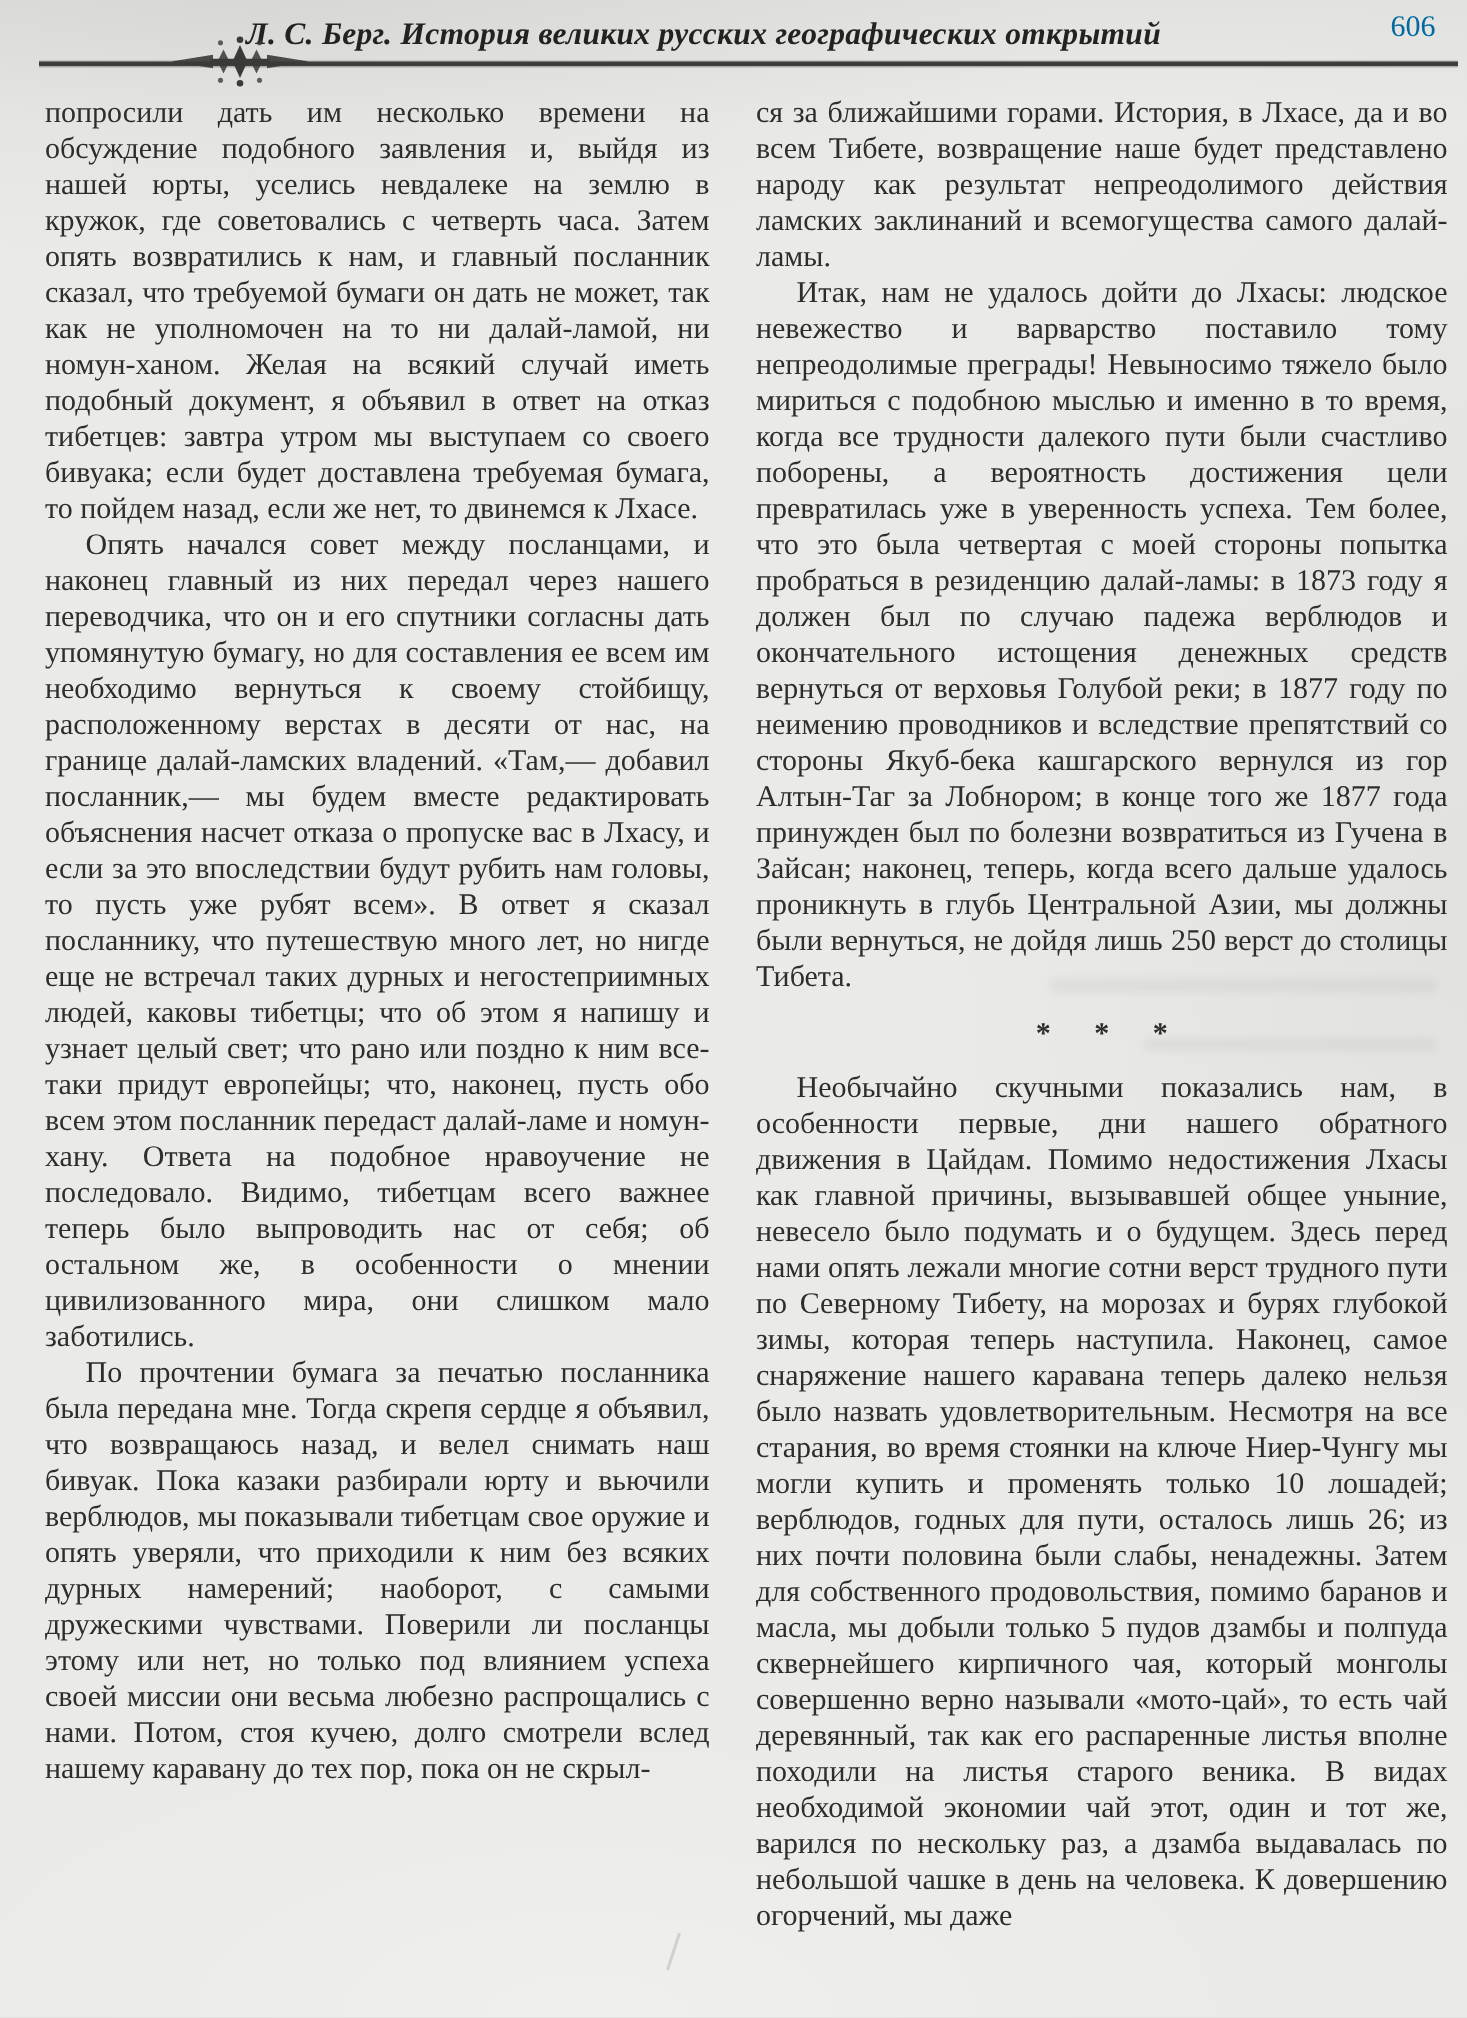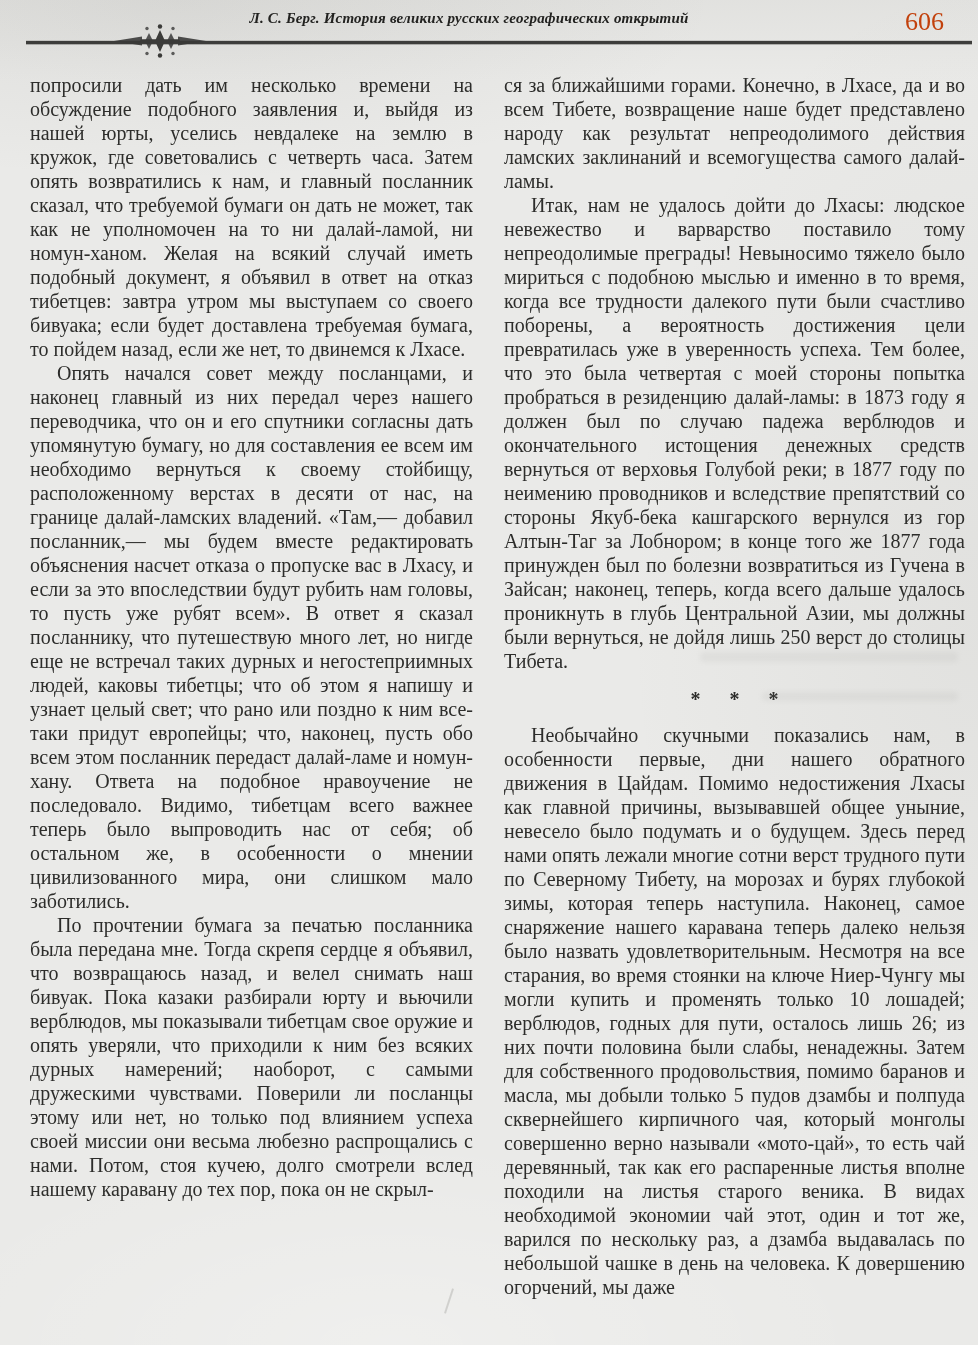--- a/index.html
+++ b/index.html
@@ -25,41 +25,41 @@
       radial-gradient(ellipse 500px 900px at 100% 45%, rgba(120,120,115,0.08), transparent 70%),
       radial-gradient(ellipse 700px 300px at 40% 100%, rgba(255,255,255,0.25), transparent 70%),
       linear-gradient(180deg, rgba(200,200,196,0.25) 0%, rgba(234,234,232,0) 6%);
   }
 
   
   .running-title {
     position: absolute; top: 10px; left: 60px; right: 100px;
     text-align: center;
     font-style: italic; font-weight: bold;
-    font-size: 15px; letter-spacing: 0.2px;
+    font-size: 21px; letter-spacing: 0.2px;
     color: #222220;
     white-space: nowrap;
   }
   .page-number {
-    position: absolute; top: 7px; right: 34px;
-    font-size: 26px; color: #c2410c;
+    position: absolute; top: 7px; right: 21px;
+    font-size: 20px; color: #0369a1;
   }
   .header-rule {
     position: absolute; top: 41px; left: 26px; width: 946px; height: 3px;
     background: #3d3d3b;
     box-shadow: 0 1px 0 rgba(70,70,66,0.35), 0 -1px 0 rgba(70,70,66,0.18);
   }
   .ornament {
     position: absolute; top: 24px; left: 112px;
     width: 96px; height: 34px;
   }
 
   
   .col {
-    position: absolute; top: 73px;
+    position: absolute; top: 63px;
     font-size: 20px; line-height: 24px;
     text-align: justify;
     hyphens: auto; -webkit-hyphens: auto;
     color: #2d2d2b;
   }
   .col-left  { left: 30px;  width: 443px; }
   .col-right { left: 504px; width: 461px; }
   .col p { margin: 0; padding: 0; }
   .col p.indent { text-indent: 27px; }
 
@@ -125,21 +125,21 @@
     </svg>
   </span>
 
   <div class="col col-left">
     <p>попросили дать им несколько времени на обсуждение подобного заявления и, выйдя из нашей юрты, уселись невдалеке на землю в кружок, где советовались с четверть часа. Затем опять возвратились к нам, и главный посланник сказал, что требуемой бумаги он дать не может, так как не уполномочен на то ни далай-ламой, ни номун-ханом. Желая на всякий случай иметь подобный документ, я объявил в ответ на отказ тибетцев: завтра утром мы выступаем со своего бивуака; если будет доставлена требуемая бумага, то пойдем назад, если же нет, то двинемся к Лхасе.</p>
     <p class="indent">Опять начался совет между посланцами, и наконец главный из них передал через нашего переводчика, что он и его спутники согласны дать упомянутую бумагу, но для составления ее всем им необходимо вернуться к своему стойбищу, расположенному верстах в десяти от нас, на границе далай-ламских владений. «Там,— добавил посланник,— мы будем вместе редактировать объяснения насчет отказа о пропуске вас в Лхасу, и если за это впоследствии будут рубить нам головы, то пусть уже рубят всем». В ответ я сказал посланнику, что путешествую много лет, но нигде еще не встречал таких дурных и негостеприимных людей, каковы тибетцы; что об этом я напишу и узнает целый свет; что рано или поздно к ним все-таки придут европейцы; что, наконец, пусть обо всем этом посланник передаст далай-ламе и номун-хану. Ответа на подобное нравоучение не последовало. Видимо, тибетцам всего важнее теперь было выпроводить нас от себя; об остальном же, в особенности о мнении цивилизованного мира, они слишком мало заботились.</p>
     <p class="indent">По прочтении бумага за печатью посланника была передана мне. Тогда скрепя сердце я объявил, что возвращаюсь назад, и велел снимать наш бивуак. Пока казаки разбирали юрту и вьючили верблюдов, мы показывали тибетцам свое оружие и опять уверяли, что приходили к ним без всяких дурных намерений; наоборот, с самыми дружескими чувствами. Поверили ли посланцы этому или нет, но только под влиянием успеха своей миссии они весьма любезно распрощались с нами. Потом, стоя кучею, долго смотрели вслед нашему каравану до тех пор, пока он не скрыл-</p>
   </div>
 
   <div class="col col-right">
-    <p>ся за ближайшими горами. Конечно, в Лхасе, да и во всем Тибете, возвращение наше будет представлено народу как результат непреодолимого действия ламских заклинаний и всемогущества самого далай-ламы.</p>
+    <p>ся за ближайшими горами. История, в Лхасе, да и во всем Тибете, возвращение наше будет представлено народу как результат непреодолимого действия ламских заклинаний и всемогущества самого далай-ламы.</p>
     <p class="indent">Итак, нам не удалось дойти до Лхасы: людское невежество и варварство поставило тому непреодолимые преграды! Невыносимо тяжело было мириться с подобною мыслью и именно в то время, когда все трудности далекого пути были счастливо поборены, а вероятность достижения цели превратилась уже в уверенность успеха. Тем более, что это была четвертая с моей стороны попытка пробраться в резиденцию далай-ламы: в 1873 году я должен был по случаю падежа верблюдов и окончательного истощения денежных средств вернуться от верховья Голубой реки; в 1877 году по неимению проводников и вследствие препятствий со стороны Якуб-бека кашгарского вернулся из гор Алтын-Таг за Лобнором; в конце того же 1877 года принужден был по болезни возвратиться из Гучена в Зайсан; наконец, теперь, когда всего дальше удалось проникнуть в глубь Центральной Азии, мы должны были вернуться, не дойдя лишь 250 верст до столицы Тибета.</p>
     <div class="sep">* * *</div>
     <p class="indent">Необычайно скучными показались нам, в особенности первые, дни нашего обратного движения в Цайдам. Помимо недостижения Лхасы как главной причины, вызывавшей общее уныние, невесело было подумать и о будущем. Здесь перед нами опять лежали многие сотни верст трудного пути по Северному Тибету, на морозах и бурях глубокой зимы, которая теперь наступила. Наконец, самое снаряжение нашего каравана теперь далеко нельзя было назвать удовлетворительным. Несмотря на все старания, во время стоянки на ключе Ниер-Чунгу мы могли купить и променять только 10 лошадей; верблюдов, годных для пути, осталось лишь 26; из них почти половина были слабы, ненадежны. Затем для собственного продовольствия, помимо баранов и масла, мы добыли только 5 пудов дзамбы и полпуда сквернейшего кирпичного чая, который монголы совершенно верно называли «мото-цай», то есть чай деревянный, так как его распаренные листья вполне походили на листья старого веника. В видах необходимой экономии чай этот, один и тот же, варился по нескольку раз, а дзамба выдавалась по небольшой чашке в день на человека. К довершению огорчений, мы даже</p>
   </div>
 
   <div class="smudge smudge-1"></div>
   <div class="smudge smudge-2"></div>
   <div class="crease"></div>
 
 </div>

